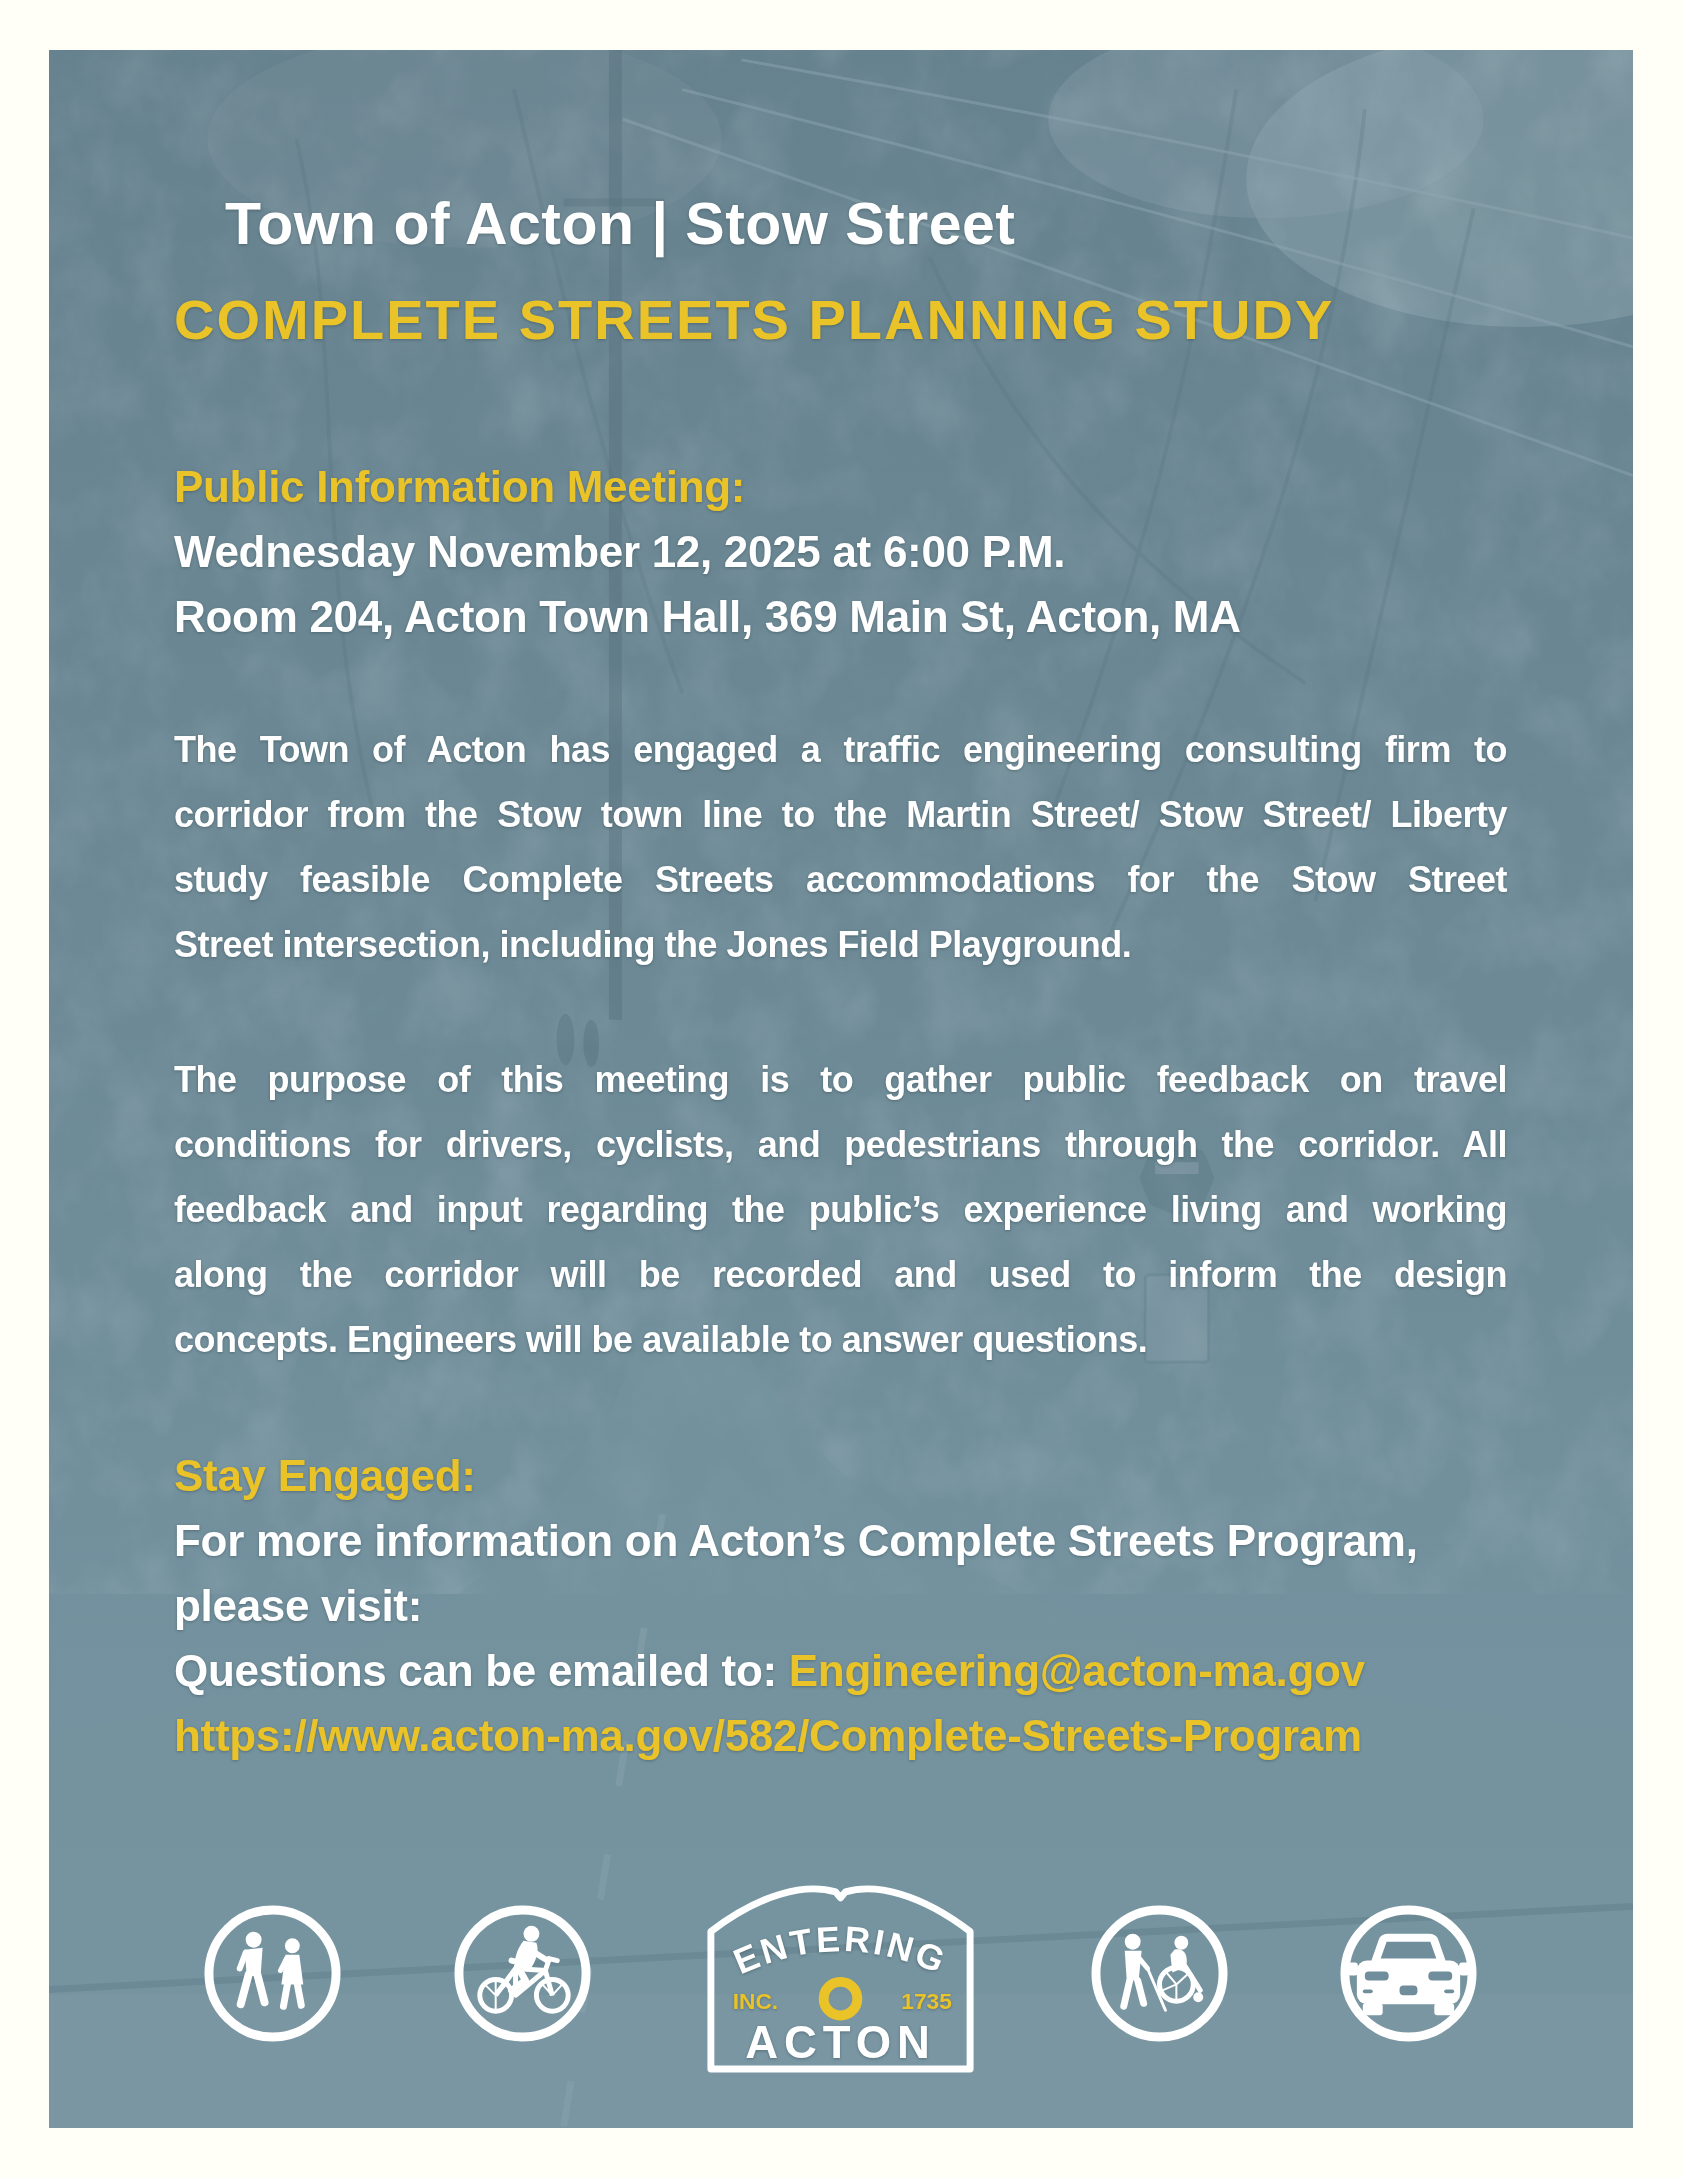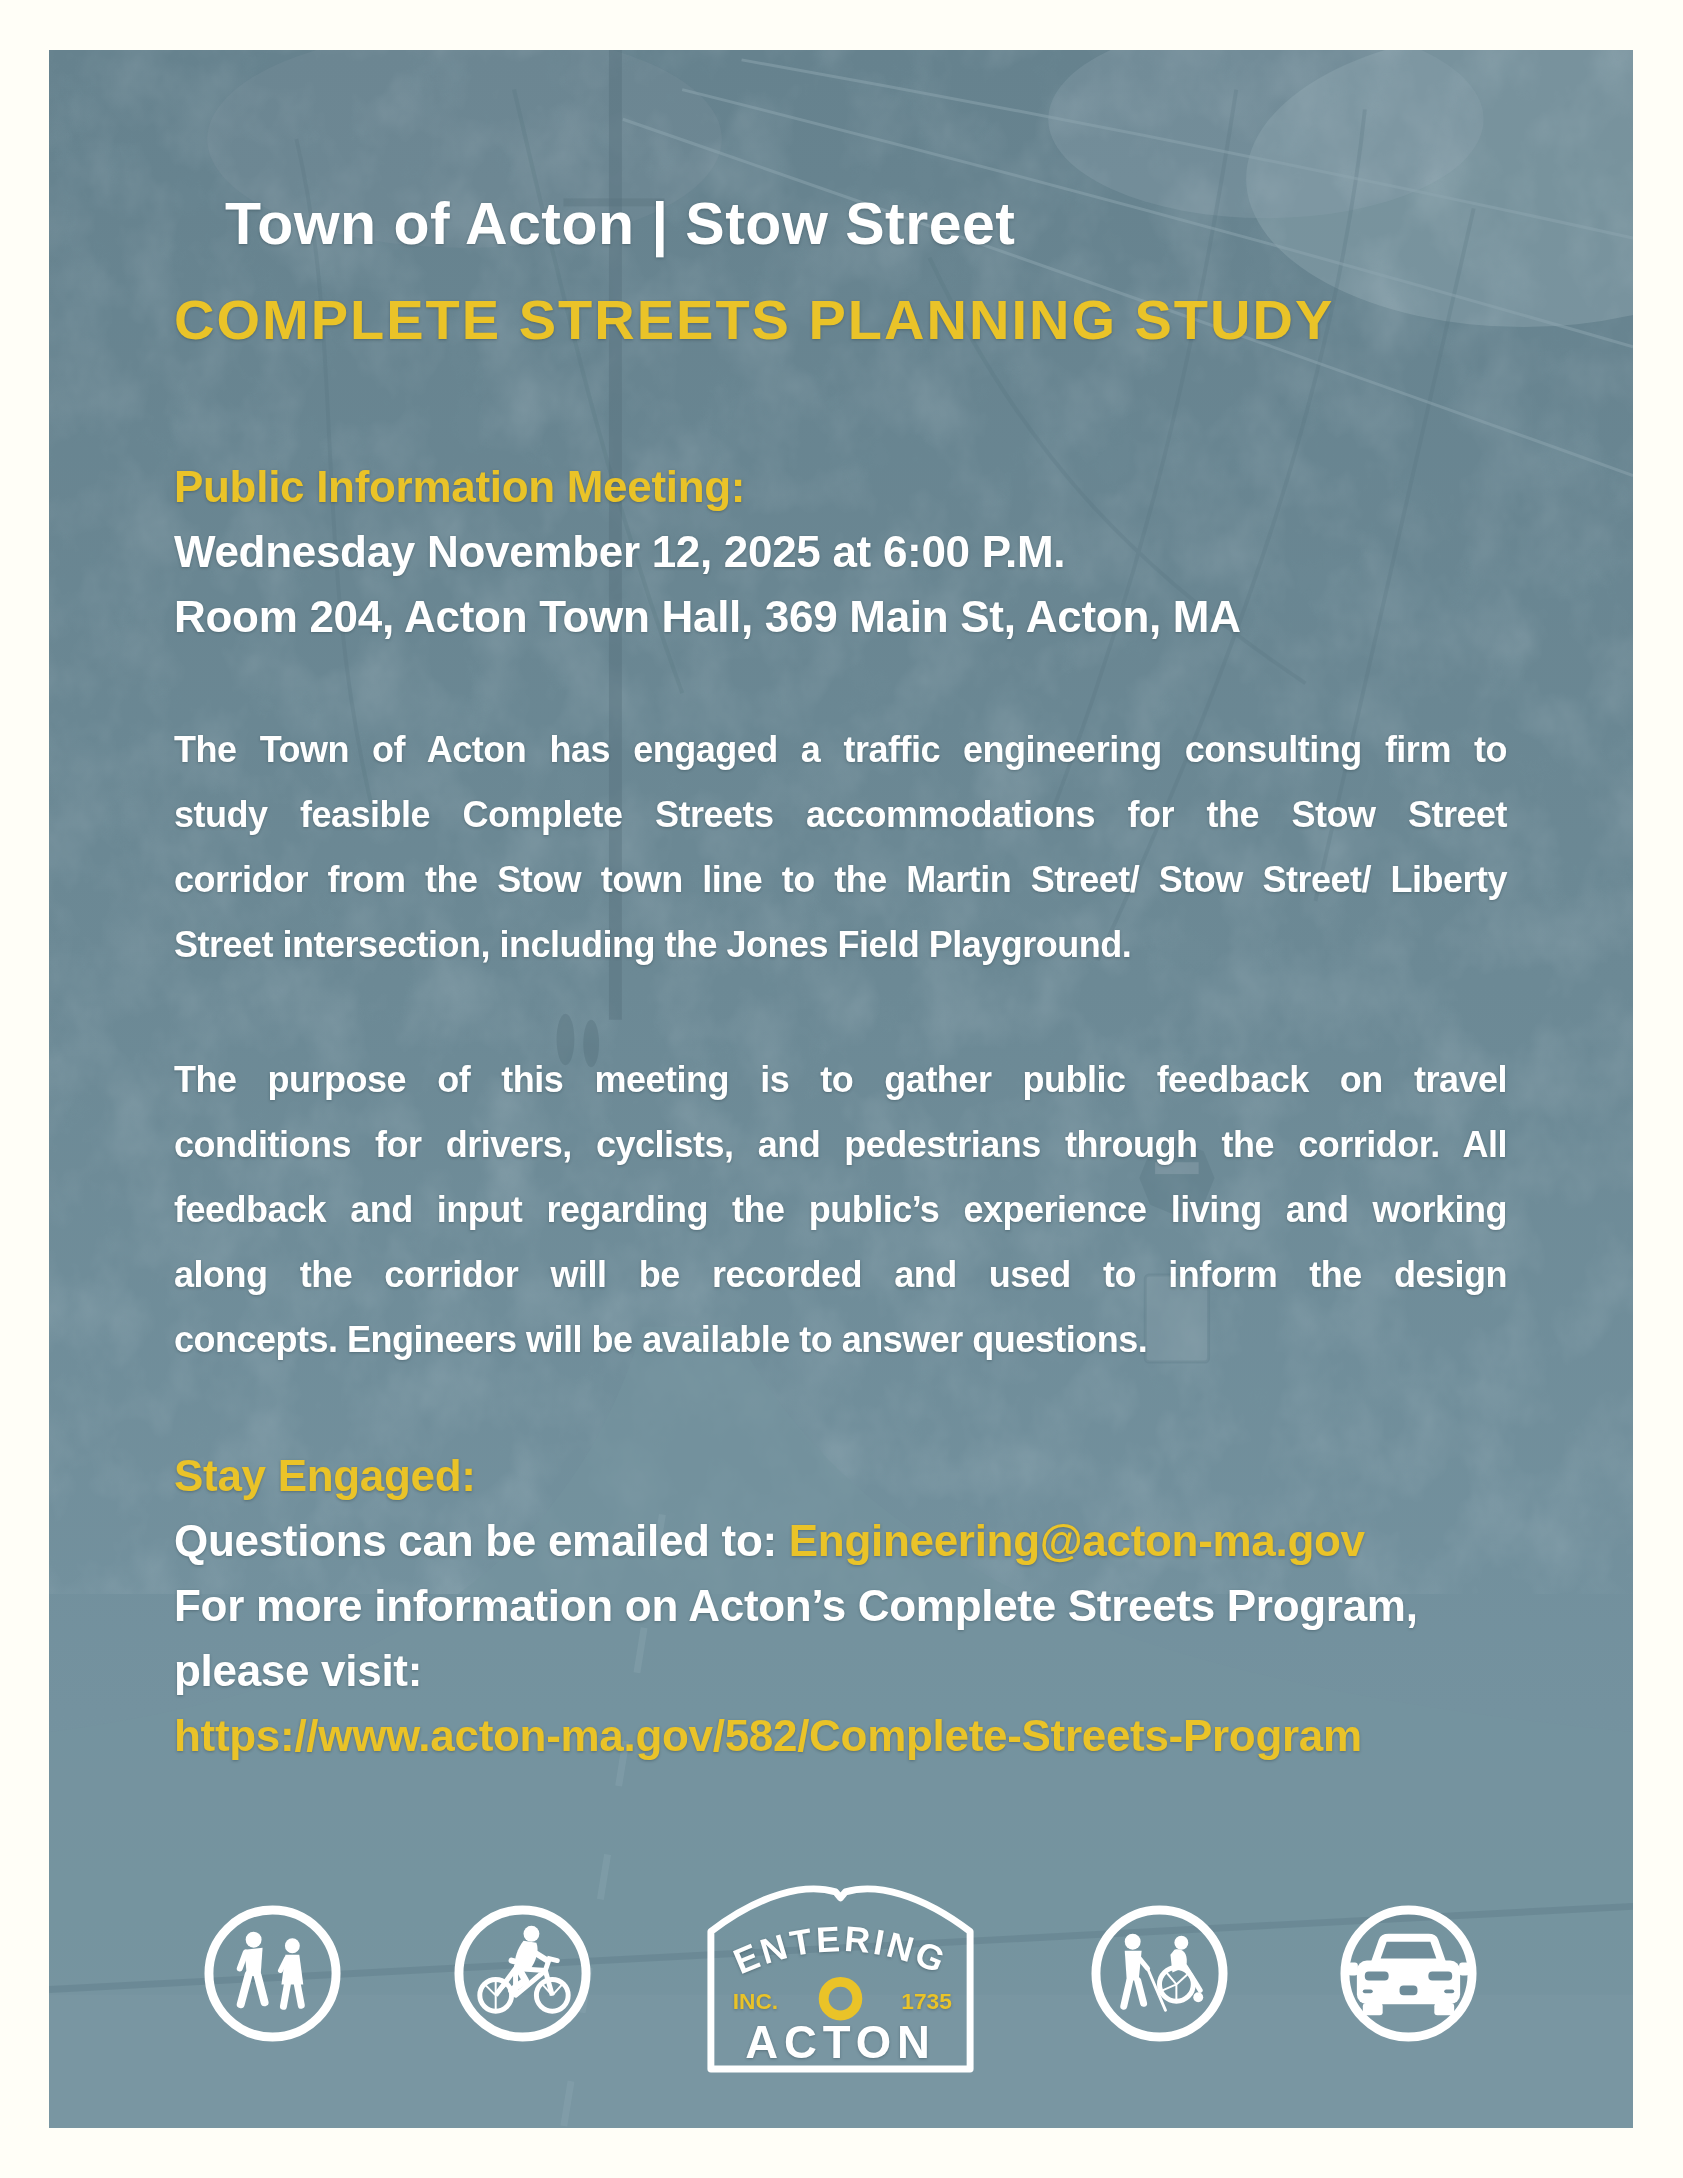--- a/index.html
+++ b/index.html
@@ -125,37 +125,37 @@
       <h2 class="subtitle">COMPLETE STREETS PLANNING STUDY</h2>
 
       <div class="meeting tblock">
         <div class="yellow">Public Information Meeting:</div>
         <div>Wednesday November 12, 2025 at 6:00 P.M.</div>
         <div>Room 204, Acton Town Hall, 369 Main St, Acton, MA</div>
       </div>
 
       <div class="para p1">
         <div class="pline">The Town of Acton has engaged a traffic engineering consulting firm to</div>
+        <div class="pline">corridor from the Stow town line to the Martin Street/ Stow Street/ Liberty</div>
         <div class="pline">study feasible Complete Streets accommodations for the Stow Street</div>
-        <div class="pline">corridor from the Stow town line to the Martin Street/ Stow Street/ Liberty</div>
         <div class="pline last">Street intersection, including the Jones Field Playground.</div>
       </div>
 
       <div class="para p2">
         <div class="pline">The purpose of this meeting is to gather public feedback on travel</div>
         <div class="pline">conditions for drivers, cyclists, and pedestrians through the corridor. All</div>
         <div class="pline">feedback and input regarding the public’s experience living and working</div>
         <div class="pline">along the corridor will be recorded and used to inform the design</div>
         <div class="pline last">concepts. Engineers will be available to answer questions.</div>
       </div>
 
       <div class="stay tblock">
         <div class="yellow">Stay Engaged:</div>
+        <div>For more information on Acton’s Complete Streets Program, please visit:</div>
         <div><span>Questions can be emailed to: </span><a class="flink">Engineering@acton-ma.gov</a></div>
-        <div>For more information on Acton’s Complete Streets Program, please visit:</div>
         <div><a class="flink">https://www.acton-ma.gov/582/Complete-Streets-Program</a></div>
       </div>
 
       <div class="iconrow">
 
         <svg width="141" height="141" viewBox="0 0 142 142">
           <circle cx="71" cy="71" r="64" fill="none" stroke="#fff" stroke-width="9"></circle>
           <g fill="#fff" stroke="#fff">
             <circle cx="52" cy="37" r="8" stroke="none"></circle>
             <path d="M43,47 L61,45 L59,74 L45,73 Z" stroke="none"></path>

